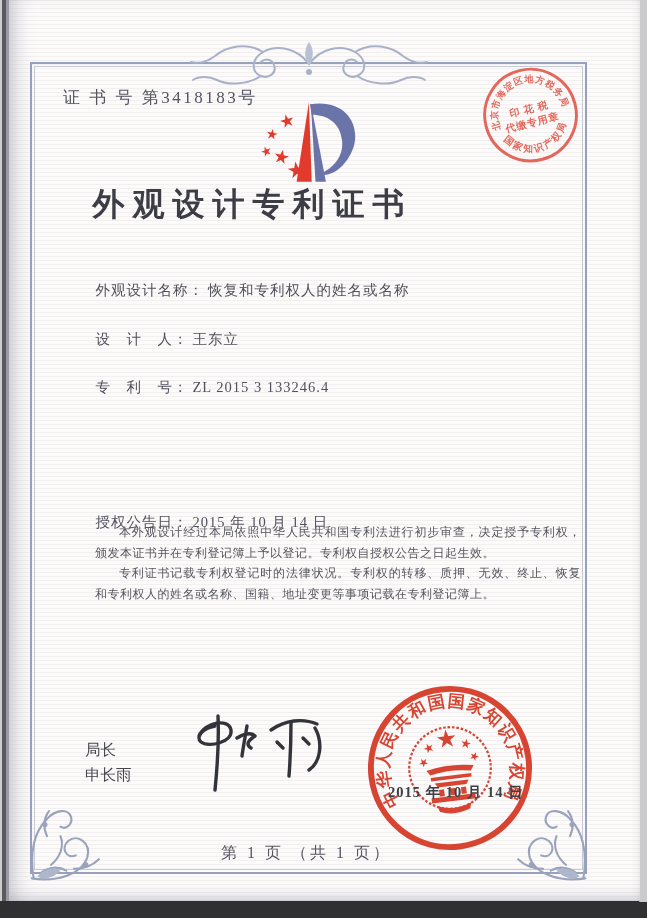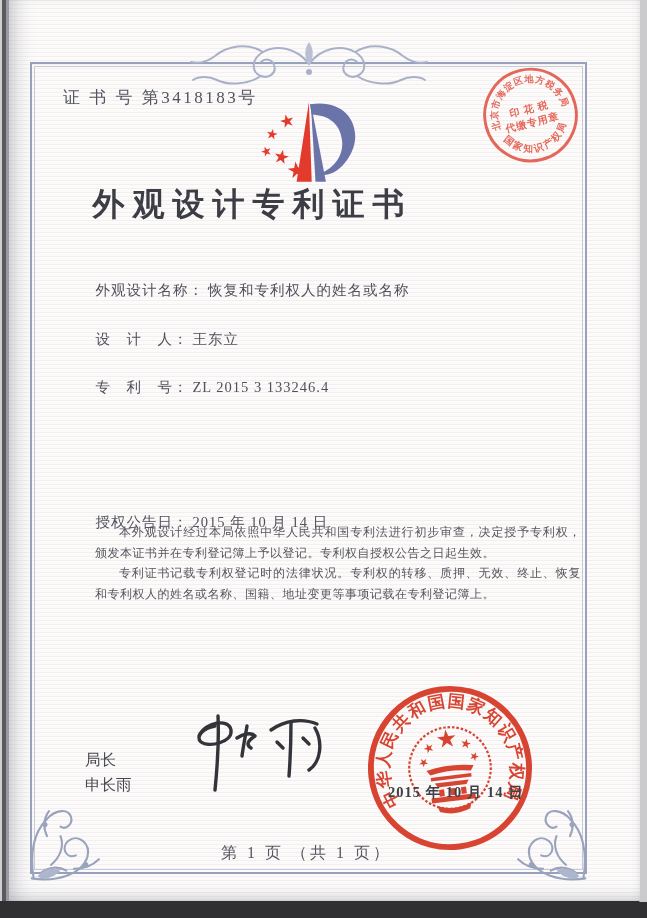--- a/index.html
+++ b/index.html
@@ -36,21 +36,21 @@
   .abs{position:absolute;}
   .cert-number{left:54px;top:86px;font-size:17px;letter-spacing:2.5px;color:#52545f;}
   .title{left:21px;top:183px;width:445px;text-align:center;font-size:32px;font-weight:700;
     letter-spacing:8px;color:#3c3d45;}
   .field-row{left:68px;font-size:14.5px;color:#50515c;letter-spacing:1px;white-space:pre;}
   .f-label{margin-right:4px;}
   .paras{left:52px;top:522px;width:486px;font-size:12px;line-height:20.5px;
     color:#55565e;text-align:justify;letter-spacing:.5px;margin-left:34px;}
   .paras p{margin:0;text-indent:2em;}
   .director{left:76px;top:737px;font-size:15.5px;line-height:25px;color:#45464e;
-    font-family:Liberation Mono, monospace;margin-top:12px;}
+    font-family:Liberation Sans, sans-serif;}
   .signature{left:176px;top:708px;}
   .office-seal{left:356px;top:683px;opacity:.95;}
   .seal-date{left:379px;top:783px;font-size:14.5px;font-weight:600;color:#3f4046;
     letter-spacing:1px;z-index:5;}
   .tax-stamp{left:467px;top:60px;transform:rotate(-14deg);opacity:.9;}
   .footer-page{left:21px;top:843px;width:553px;text-align:center;font-size:16px;
     letter-spacing:3px;color:#565761;}
   .logo{left:246px;top:100px;}
 </style>
 </head>

